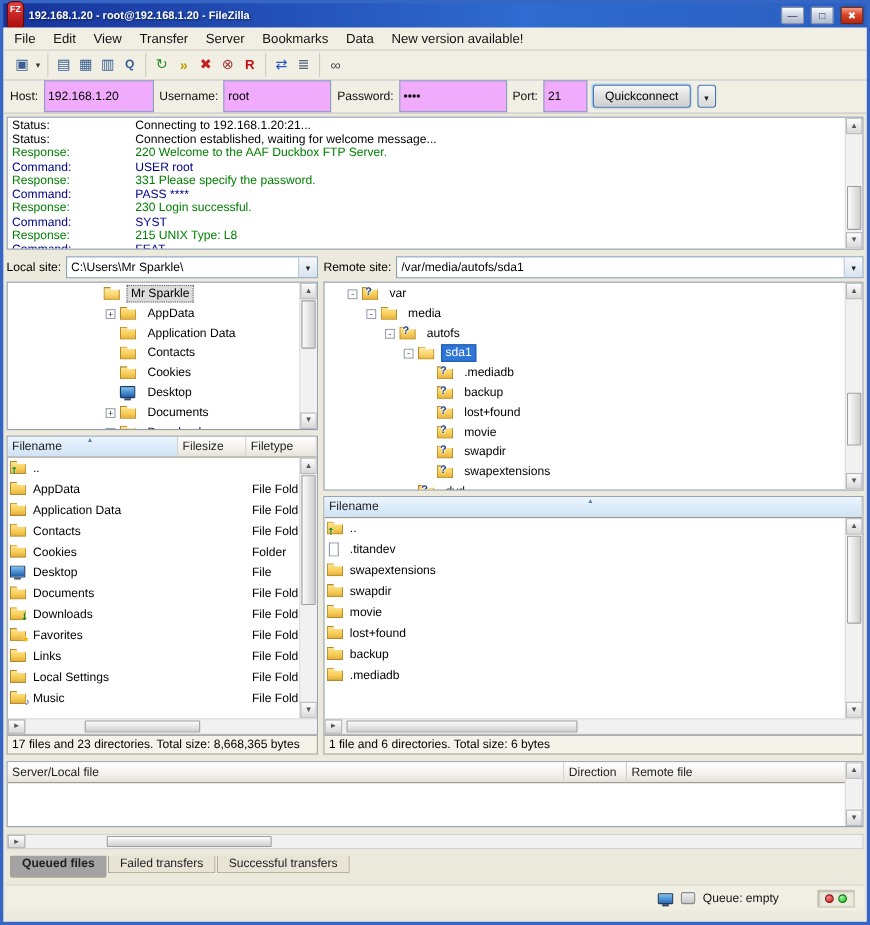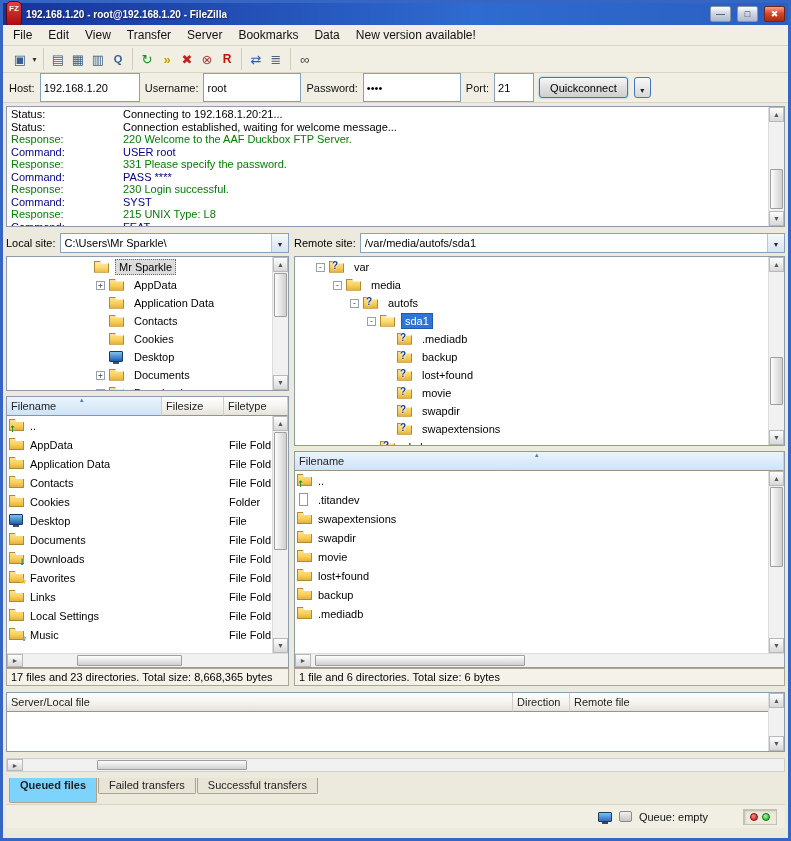--- a/index.html
+++ b/index.html
@@ -32,21 +32,21 @@
   .tbtn.cancel{color:#c22222;}
   .tbtn.disconnect{color:#a33333;}
   .tbtn.reconnect{color:#c11111;font-weight:bold;font-size:12px;}
   .tbtn.synchronized-browsing{color:#2a58c0;}
   .tbtn.directory-comparison{color:#55617a;}
   .tbtn.find-files{color:#444;}
 
   
   .qcbar{height:30px;flex:none;display:flex;align-items:center;gap:5px;background:#f1efe4;border-bottom:1px solid #d9d5c5;padding:0 6px;}
   .qc-label{font-size:11px;color:#111;}
-  .qc-input{height:29px;border:1px solid #89a0bd;background:#ffffff;font:11px "Liberation Sans",sans-serif;padding:12px 3px;}
+  .qc-input{height:29px;border:1px solid #89a0bd;background:#f0abfc;font:11px "Liberation Sans",sans-serif;padding:12px 3px;}
   .qc-input.host{width:100px;} .qc-input.user{width:98px;} .qc-input.pass{width:98px;} .qc-input.port{width:40px;}
   .qc-btn{height:21px;border:1px solid #3f78b5;border-radius:3px;padding:0 10px;font:11px "Liberation Sans",sans-serif;
     background:linear-gradient(#f8f8f8,#e2e2e2 45%,#cfcfcf);box-shadow:0 0 2px #7fb4e8;}
   .qc-drop{width:17px;height:21px;margin-left:1px;border:1px solid #3f78b5;border-radius:3px;display:flex;align-items:center;justify-content:center;
     background:linear-gradient(#f8f8f8,#d8d8d8);}
   .caret::before{content:'▾';font-size:8px;color:#222;}
 
   
   .client{flex:1;display:flex;flex-direction:column;gap:6px;background:#ece9dd;padding:3px;overflow:hidden;}
 
@@ -141,21 +141,21 @@
   .queue-pane{height:60px;flex:none;position:relative;display:flex;flex-direction:column;background:#fff;border:1px solid #8e9bab;overflow:hidden;}
   .queue-hdr .hdr-cell:nth-of-type(1){width:506px;}
   .queue-hdr .hdr-cell:nth-of-type(2){width:57px;}
   .queue-hdr .hdr-cell:nth-of-type(3){flex:1;}
   .queue-body{flex:1;}
   .hscroll.standalone{border:1px solid #cfcfcf;}
 
   
   .tabs{height:20px;flex:none;display:flex;align-items:flex-start;padding-left:3px;gap:1px;}
   .tab{background:#e9e5d6;border:1px solid #a8a48f;border-top:none;padding:1px 10px 2px;font-size:11px;color:#222;border-radius:0 0 2px 2px;}
-  .tab.active{background:#7dd3fc;font-weight:bold;padding-bottom:11px;}
+  .tab.active{background:#a3a3a3;font-weight:bold;padding-bottom:6px;}
 
   
   .statusbar{height:24px;flex:none;display:flex;align-items:center;gap:7px;background:#f1efe4;border-top:1px solid #d9d5c5;padding:4px 8px;}
   .sb-spacer{flex:1;}
   .sb-icon.monitor{width:14px;height:10px;background:linear-gradient(#7cc0f0,#2a6cc0);border:1px solid #223a55;border-radius:1px;position:relative;}
   .sb-icon.monitor::after{content:'';position:absolute;left:3px;bottom:-3px;width:6px;height:2px;background:#3a4458;}
   .sb-icon.pad{width:13px;height:11px;background:linear-gradient(#f0f0f0,#c6c6c6);border:1px solid #8a8a8a;border-radius:2px;}
   .sb-text{font-size:11px;color:#111;}
   .led-well{display:flex;align-items:center;gap:4px;margin-left:28px;padding:3px 6px;background:#eceadd;border:1px solid #c4c1b2;box-shadow:inset 1px 1px 2px #b9b6a8;}
   .led{width:8px;height:8px;border-radius:50%;}

